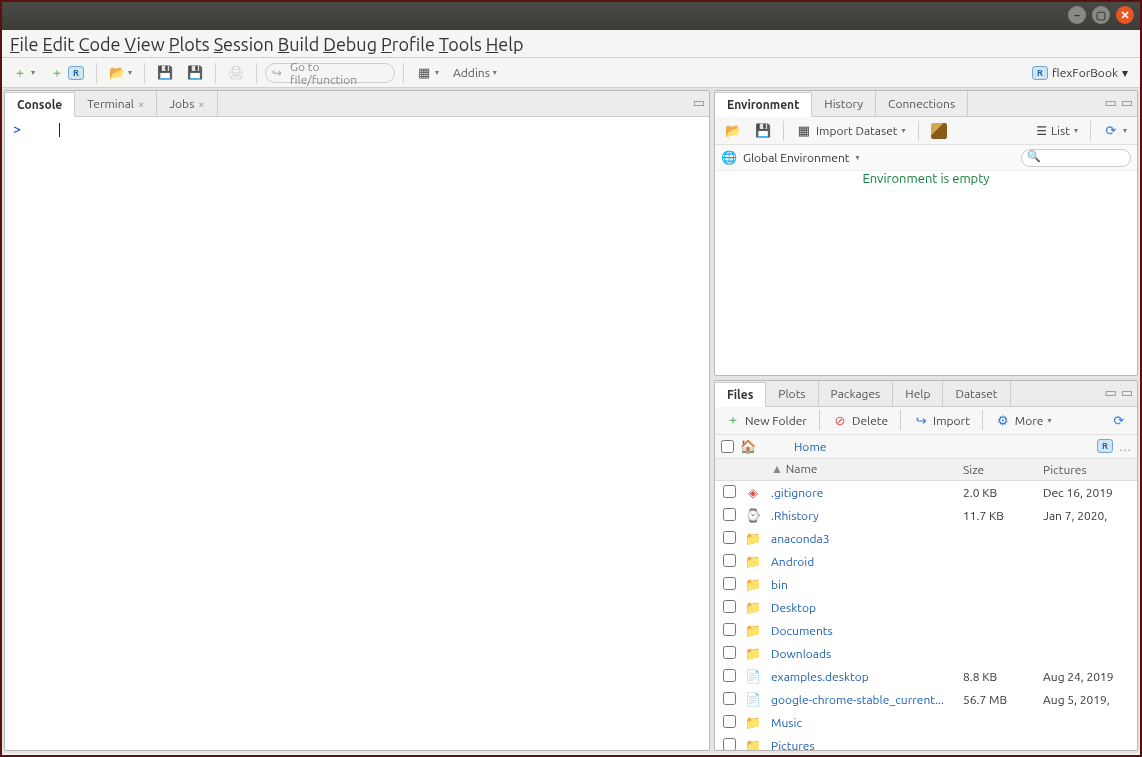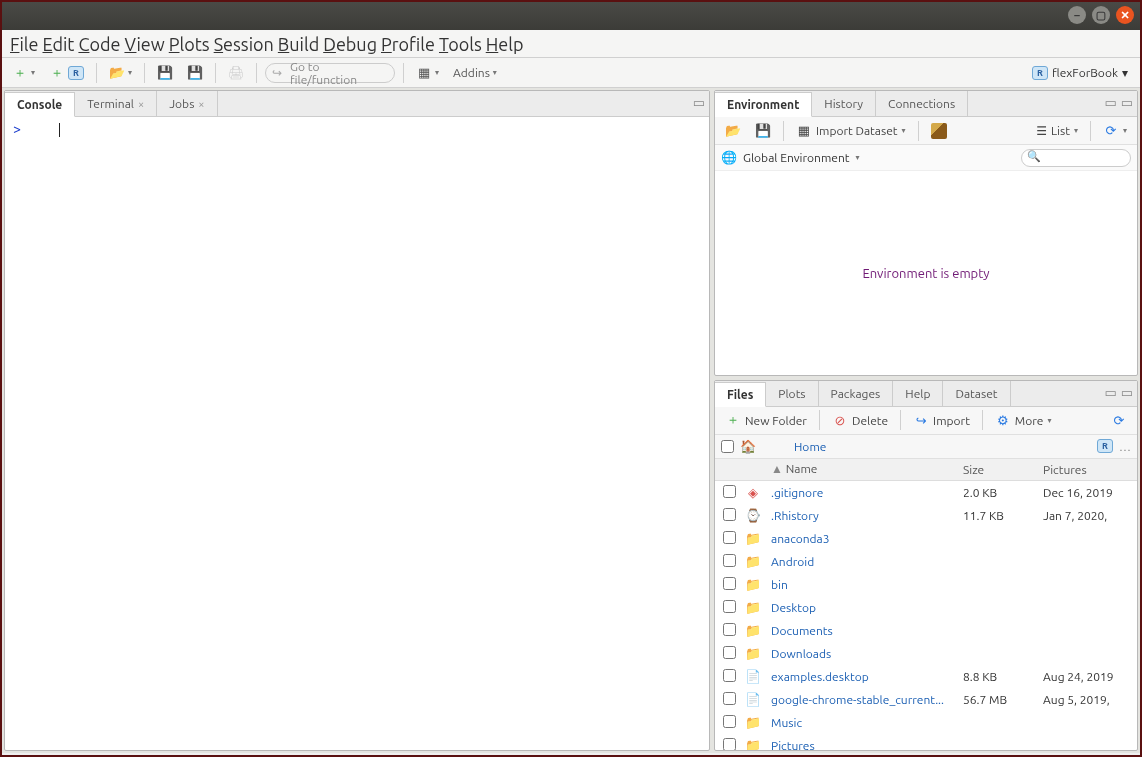--- a/index.html
+++ b/index.html
@@ -164,22 +164,22 @@
   overflow: auto;
 }
 .console-body .prompt { color: #1a3ccc; }
 .console-body .caret {
   display: inline-block; width: 1px; height: 14px;
   background: #222; vertical-align: text-bottom; margin-left: 30px;
 }
 
 .env-pane { flex: 1; min-height: 280px; }
 .env-body {
-  flex: 1; display: flex; align-items: center; justify-content: center;
-  color: #701a75; font-size: 13px;
+  flex: 1; display: flex; align-items: flex-start; justify-content: center;
+  color: #15803d; font-size: 13px;
 }
 .env-scope {
   display: flex; align-items: center; gap: 6px;
   background: #fafafa;
   border-bottom: 1px solid #eee;
   height: 26px;
   padding: 0 6px;
   font-size: 12px;
 }
 .env-scope .spacer { flex: 1; }

